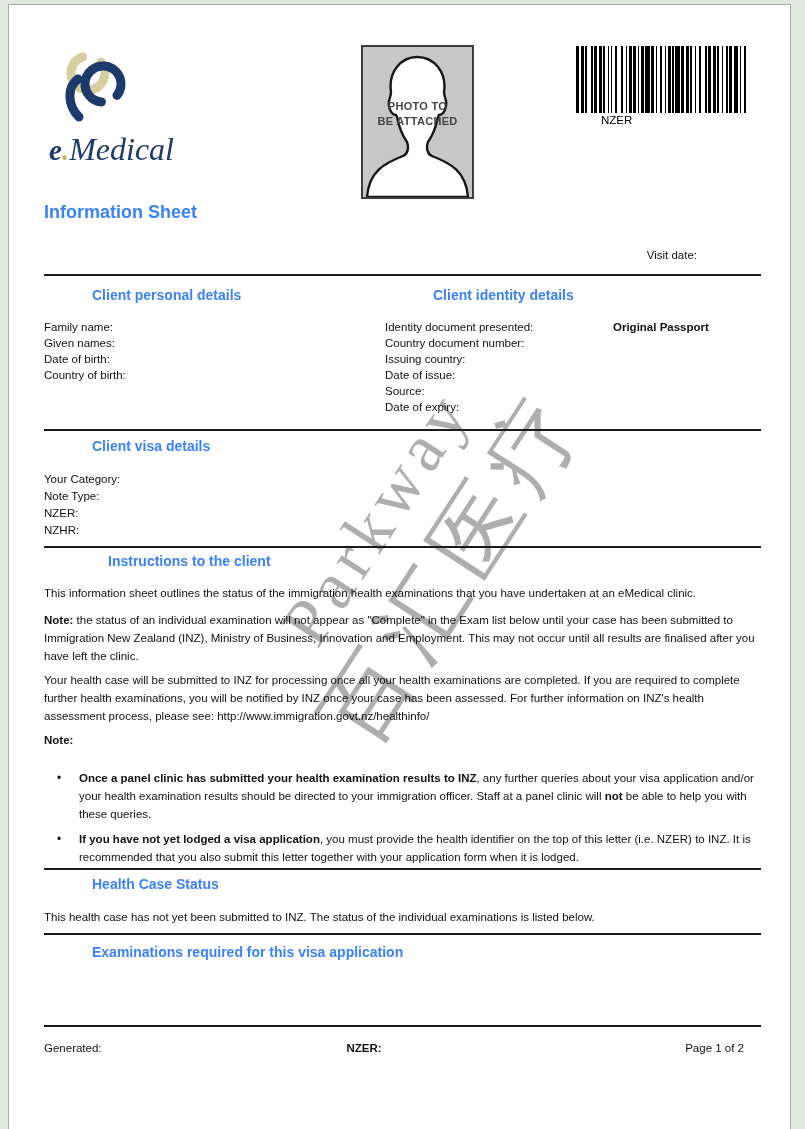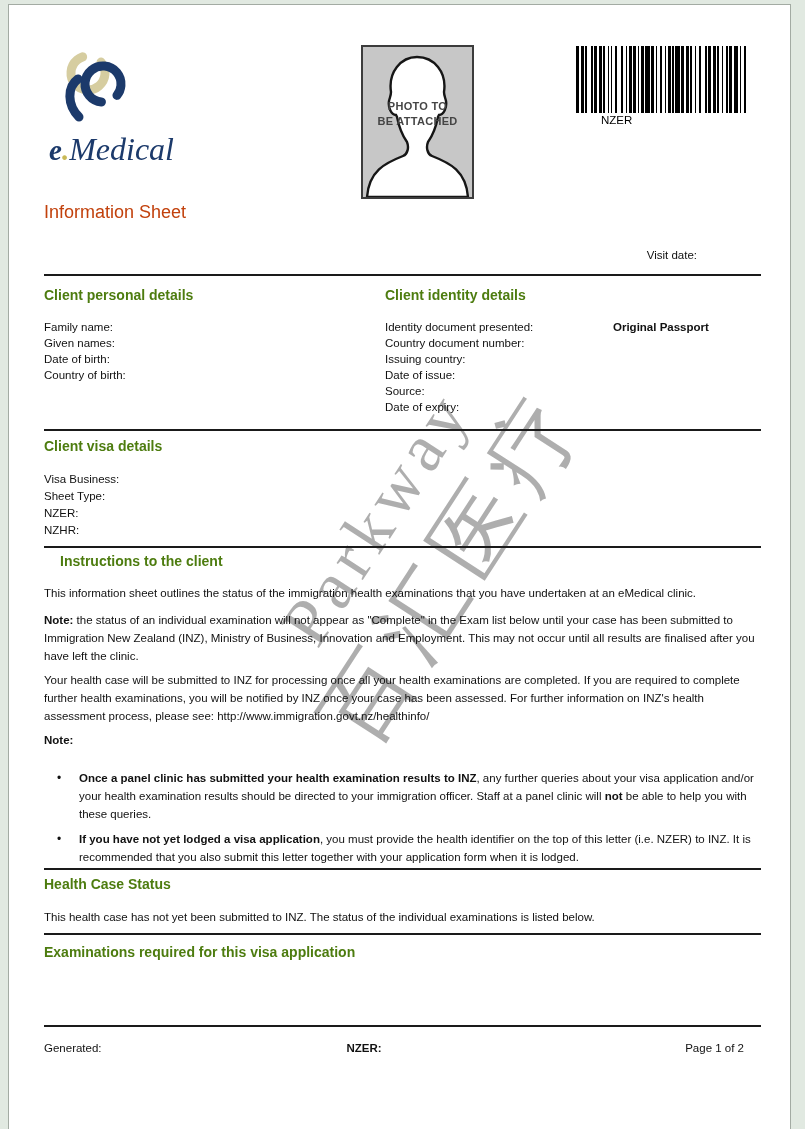--- a/index.html
+++ b/index.html
@@ -49,32 +49,32 @@
   .photo-box svg { position: absolute; left: 0; top: 0; }
   .photo-text {
     position: absolute; left: 0; right: 0; top: 52px;
     text-align: center; font-weight: bold; font-size: 11px;
     color: #454545; line-height: 15px; letter-spacing: 0.3px;
   }
   .barcode-wrap { position: absolute; left: 567px; top: 41px; width: 173px; }
   .barcode { display: flex; height: 67px; width: 173px; overflow: hidden; }
   .barcode > div { flex: 0 0 auto; height: 100%; }
   .barcode-label { margin: 1px 0 0 25px; font-size: 11.5px; color: #000; }
-  .doc-title { position: absolute; left: 35px; top: 197px; font-size: 18px; font-weight: normal; color: #c2410c; }
+  .doc-title { position: absolute; left: 35px; top: 197px; font-size: 18px; font-weight: bold; color: #3b82f6; }
 
   
   .visit-row { margin-top: 4px; text-align: right; padding-right: 64px; font-size: 11.5px; line-height: 14px; }
   hr.rule { border: none; border-top: 2px solid #1a1a1a; }
   .rule-1 { margin-top: 12px; }
   .rule-2 { margin-top: 14px; }
   .rule-3 { margin-top: 7px; }
   .rule-4 { margin-top: 2px; }
   .rule-5 { margin-top: 7px; }
   .rule-footer { margin-top: 65px; }
-  h3 { font-size: 14px; font-weight: bold; line-height: 16px; color: #4d7c0f; }
+  h3 { font-size: 14px; font-weight: bold; line-height: 16px; color: #3b82f6; margin-left: 48px; }
   .body-text, .field-row { font-size: 11.5px; }
 
   
   .columns { display: flex; }
   .col-left { width: 341px; flex: 0 0 341px; }
   .col-right { flex: 1; }
   .columns h3 { margin-top: 11px; }
   .fields { margin-top: 16px; }
   .field-row { line-height: 16px; display: flex; }
   .id-label { flex: 0 0 228px; }
@@ -276,22 +276,22 @@
           </div>
         </div>
       </div>
     </div>
 
     <hr class="rule rule-2">
 
     <div class="visa">
       <h3>Client visa details</h3>
       <div class="fields">
-        <div class="field-row">Visa Business:</div>
-        <div class="field-row">Sheet Type:</div>
+        <div class="field-row">Your Category:</div>
+        <div class="field-row">Note Type:</div>
         <div class="field-row">NZER:</div>
         <div class="field-row">NZHR:</div>
       </div>
     </div>
 
     <hr class="rule rule-3">
 
     <div class="instructions">
       <h3>Instructions to the client</h3>
       <p class="body-text p1">This information sheet outlines the status of the immigration health examinations that you have undertaken at an eMedical clinic.</p>

